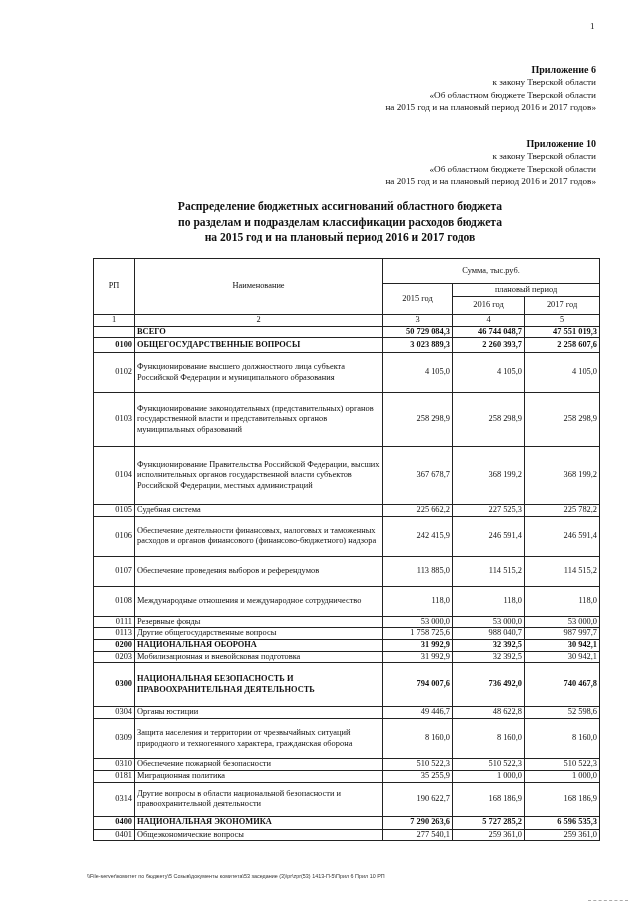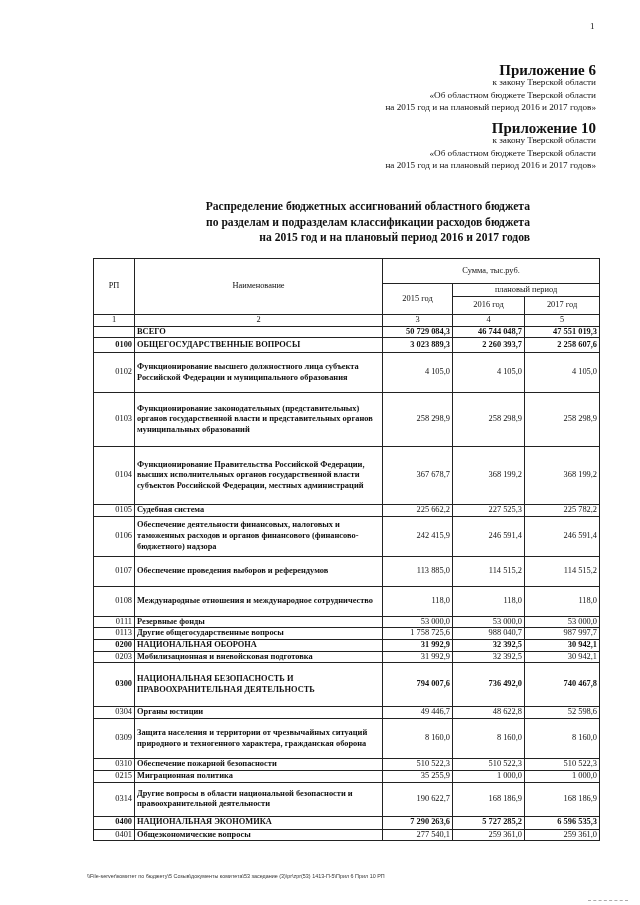--- a/index.html
+++ b/index.html
@@ -1,29 +1,29 @@
 <!DOCTYPE html>
 <html><head>
 <meta charset="utf-8">
 <style>
   html, body { margin: 0; padding: 0; background: #ffffff; }
   body { width: 640px; height: 905px; position: relative; overflow: hidden;
          font-family: "Liberation Serif", "DejaVu Serif", serif; color: #111; }
   .page-num { position: absolute; top: 21px; left: 590px; font-size: 9px; }
   .annex { position: absolute; right: 44px; text-align: right; font-size: 9.2px; line-height: 12.4px; }
-  .annex .ttl { font-weight: bold; font-size: 15px; }
+  .annex .ttl { font-weight: bold; font-size: 10px; }
   #annex6 { top: 64px; }
-  #annex10 { top: 122px; }
-  .title { position: absolute; top: 199px; left: 150px; width: 380px; text-align: right;
+  #annex10 { top: 138px; }
+  .title { position: absolute; top: 199px; left: 150px; width: 380px; text-align: center;
            font-weight: bold; font-size: 11.6px; line-height: 15.5px; }
   table.budget { position: absolute; top: 258px; left: 93px; border-collapse: collapse;
                  table-layout: fixed; width: 506px; font-size: 8.4px; }
   table.budget td { border: 1px solid #222; padding: 0 2px; vertical-align: middle; line-height: 10.6px; overflow: hidden; }
   .c-rp { width: 36px; text-align: right; }
-  .c-name { width: 244px; text-align: left; font-weight: bold; }
+  .c-name { width: 244px; text-align: left; }
   .c-num { text-align: right; white-space: nowrap; }
   .hdr { text-align: center; }
   .bold { font-weight: bold; }
   .bold td { font-weight: bold; }
   .footer { position: absolute; top: 873px; left: 87px; font-size: 5.4px; color: #333;
             font-family: "Liberation Sans", sans-serif; white-space: nowrap; }
   .corner-mark { position: absolute; top: 900px; left: 588px; width: 40px; border-top: 1px dashed #aaa; }
 </style>
 </head>
 <body>
@@ -192,21 +192,21 @@
         <td class="c-num">8 160,0</td>
       </tr>
       <tr style="height: 11px;">
         <td class="c-rp">0310</td>
         <td class="c-name">Обеспечение пожарной безопасности</td>
         <td class="c-num">510 522,3</td>
         <td class="c-num">510 522,3</td>
         <td class="c-num">510 522,3</td>
       </tr>
       <tr style="height: 12px;">
-        <td class="c-rp">0215</td>
+        <td class="c-rp">0181</td>
         <td class="c-name">Миграционная политика</td>
         <td class="c-num">35 255,9</td>
         <td class="c-num">1 000,0</td>
         <td class="c-num">1 000,0</td>
       </tr>
       <tr style="height: 34px;">
         <td class="c-rp">0314</td>
         <td class="c-name">Другие вопросы в области национальной безопасности и правоохранительной деятельности</td>
         <td class="c-num">190 622,7</td>
         <td class="c-num">168 186,9</td>

